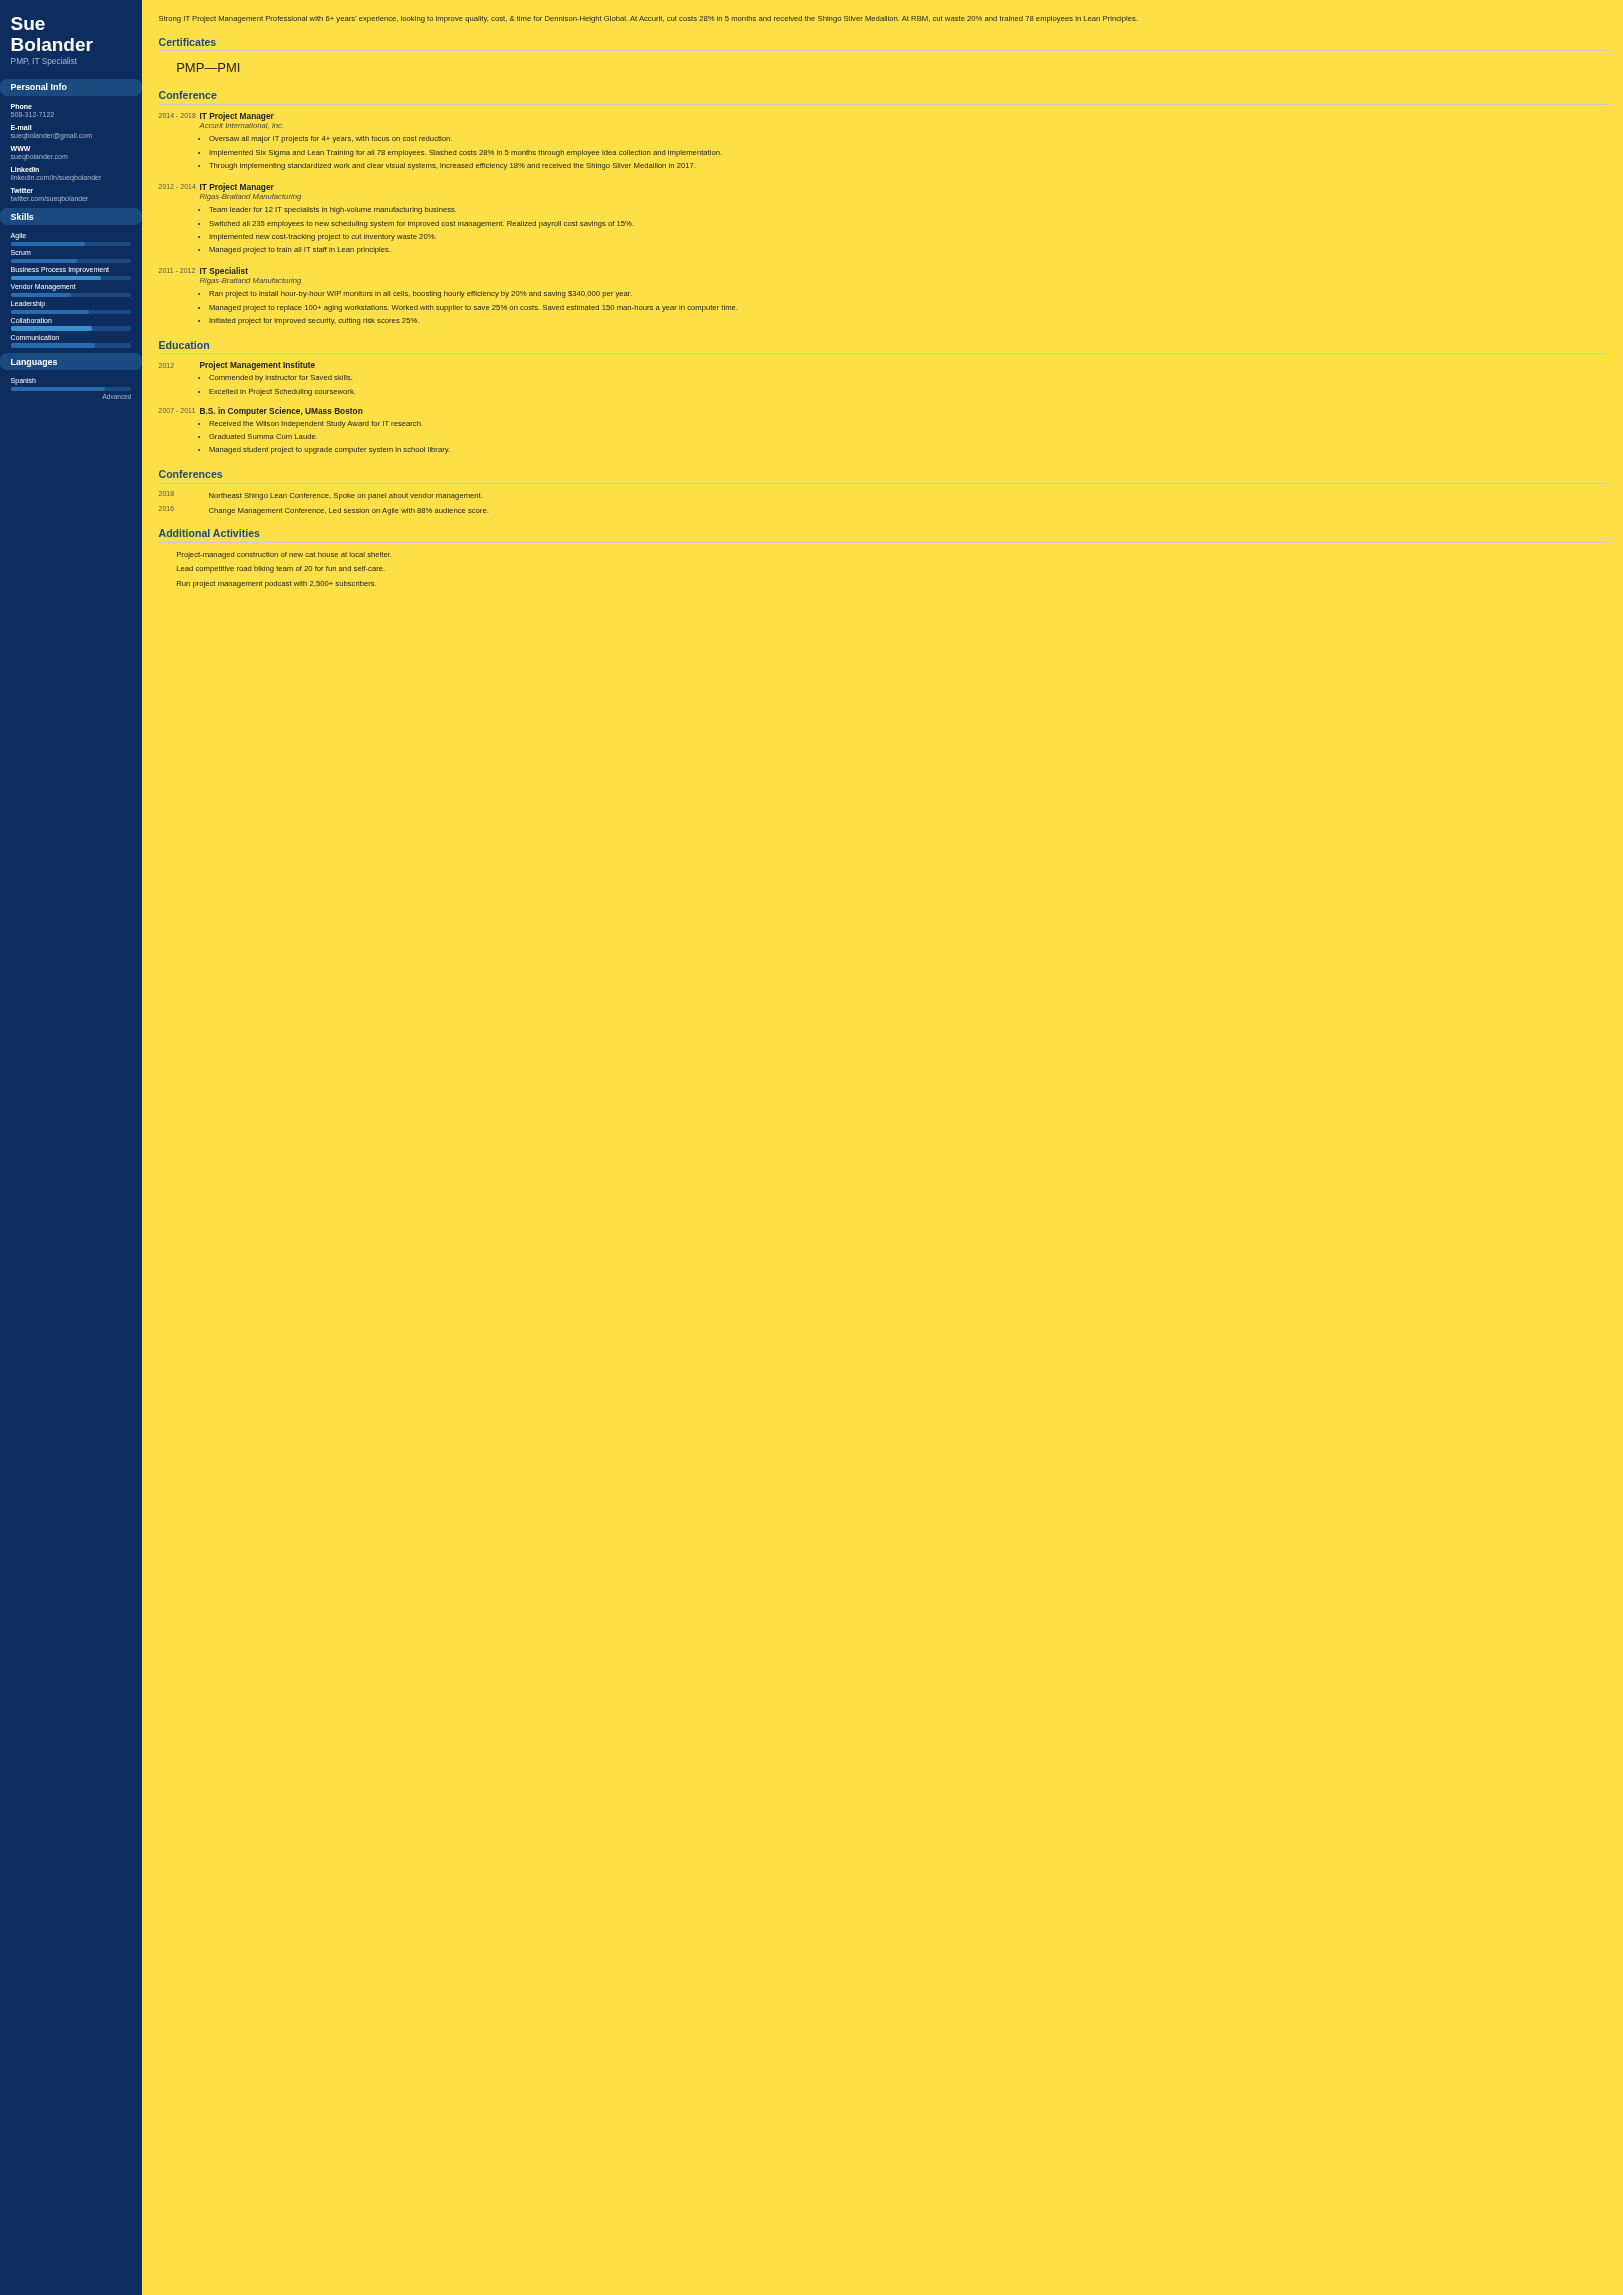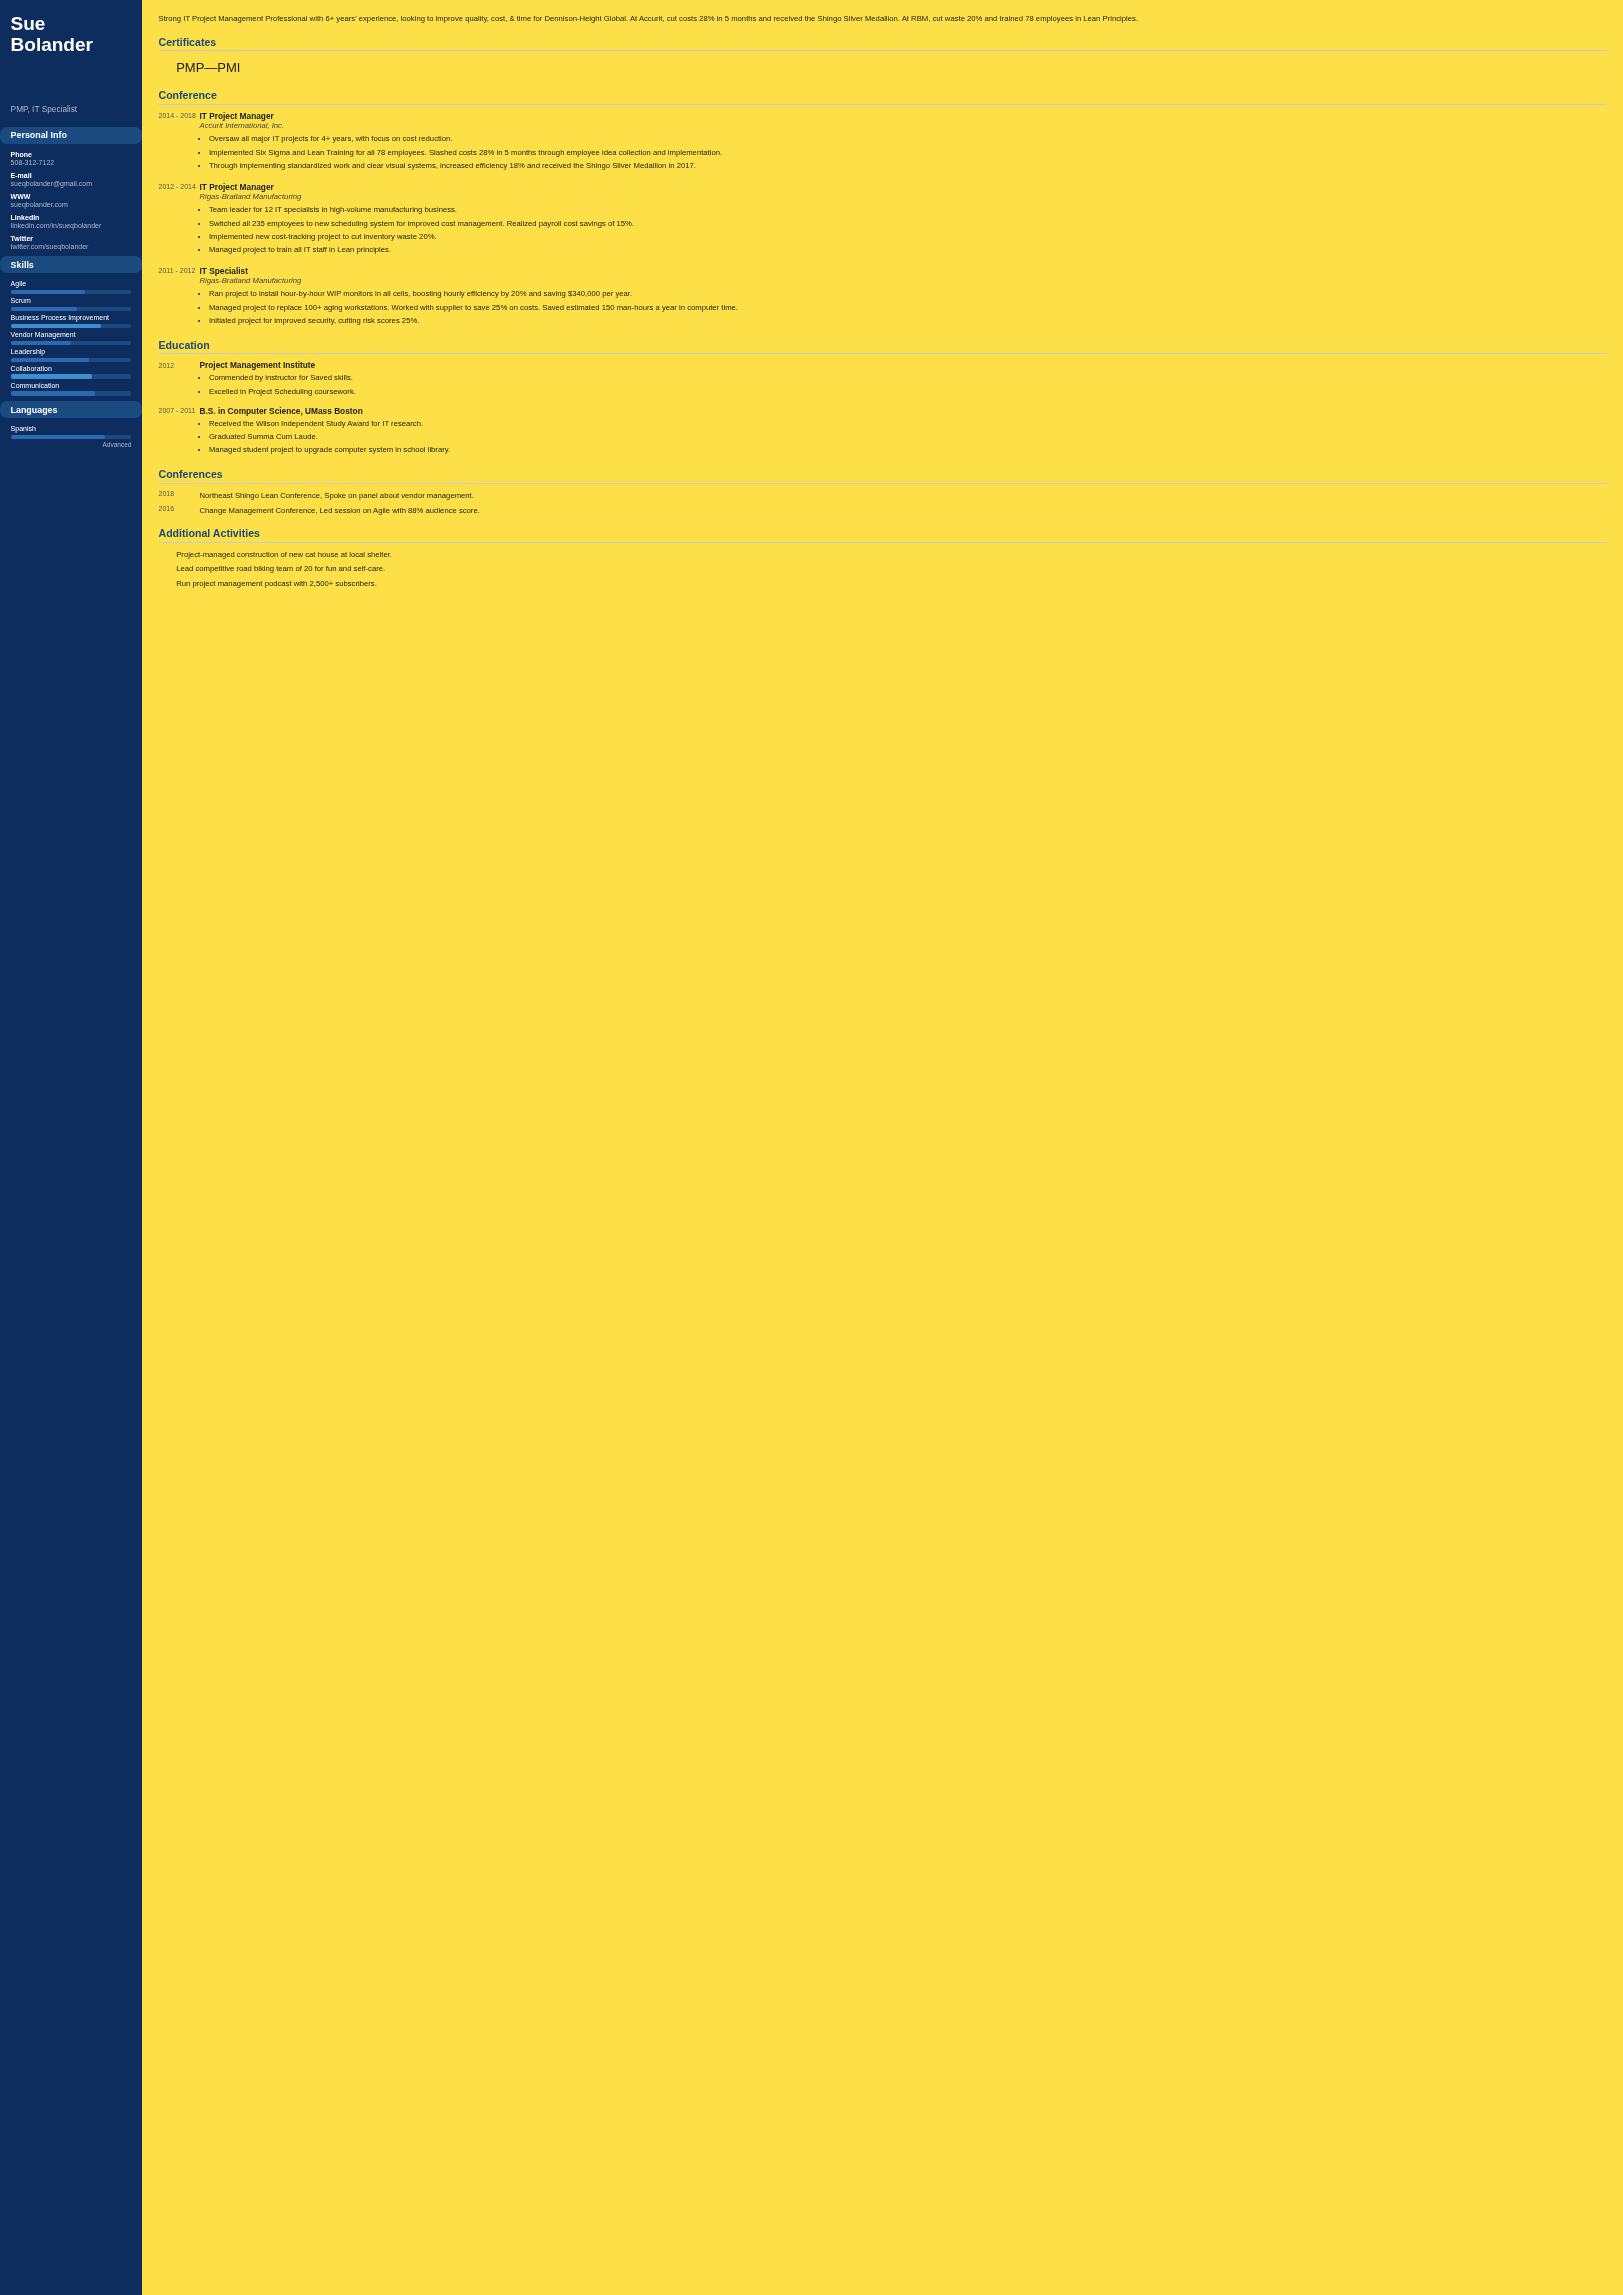--- a/index.html
+++ b/index.html
@@ -22,21 +22,20 @@
       font-size: 19px;
       font-weight: 900;
       line-height: 1.1;
       margin-bottom: 0;
       color: #fff;
     }
     .sidebar-title {
       font-size: 8.3px;
       color: #a8b8d0;
       margin-bottom: 13px;
-      margin-top: 48px;
     }
     .sidebar-section-title {
       font-size: 8.9px;
       font-weight: 700;
       color: #fff;
       background: #1a4a80;
       margin: 0 -10.6px;
       padding: 3.5px 10.6px;
       margin-bottom: 7px;
       border-radius: 7px;
@@ -180,20 +179,21 @@
     }
     .edu-bullets li {
       font-size: 7.7px;
       color: #222;
       margin-bottom: 1.8px;
       line-height: 1.5;
     }
     .conf-entry {
       display: flex;
       margin-bottom: 4.1px;
+      gap: 9px;
     }
     .conf-date {
       min-width: 41px;
       font-size: 7px;
       color: #555;
     }
     .conf-text {
       flex: 1;
       font-size: 7.7px;
       color: #222;

